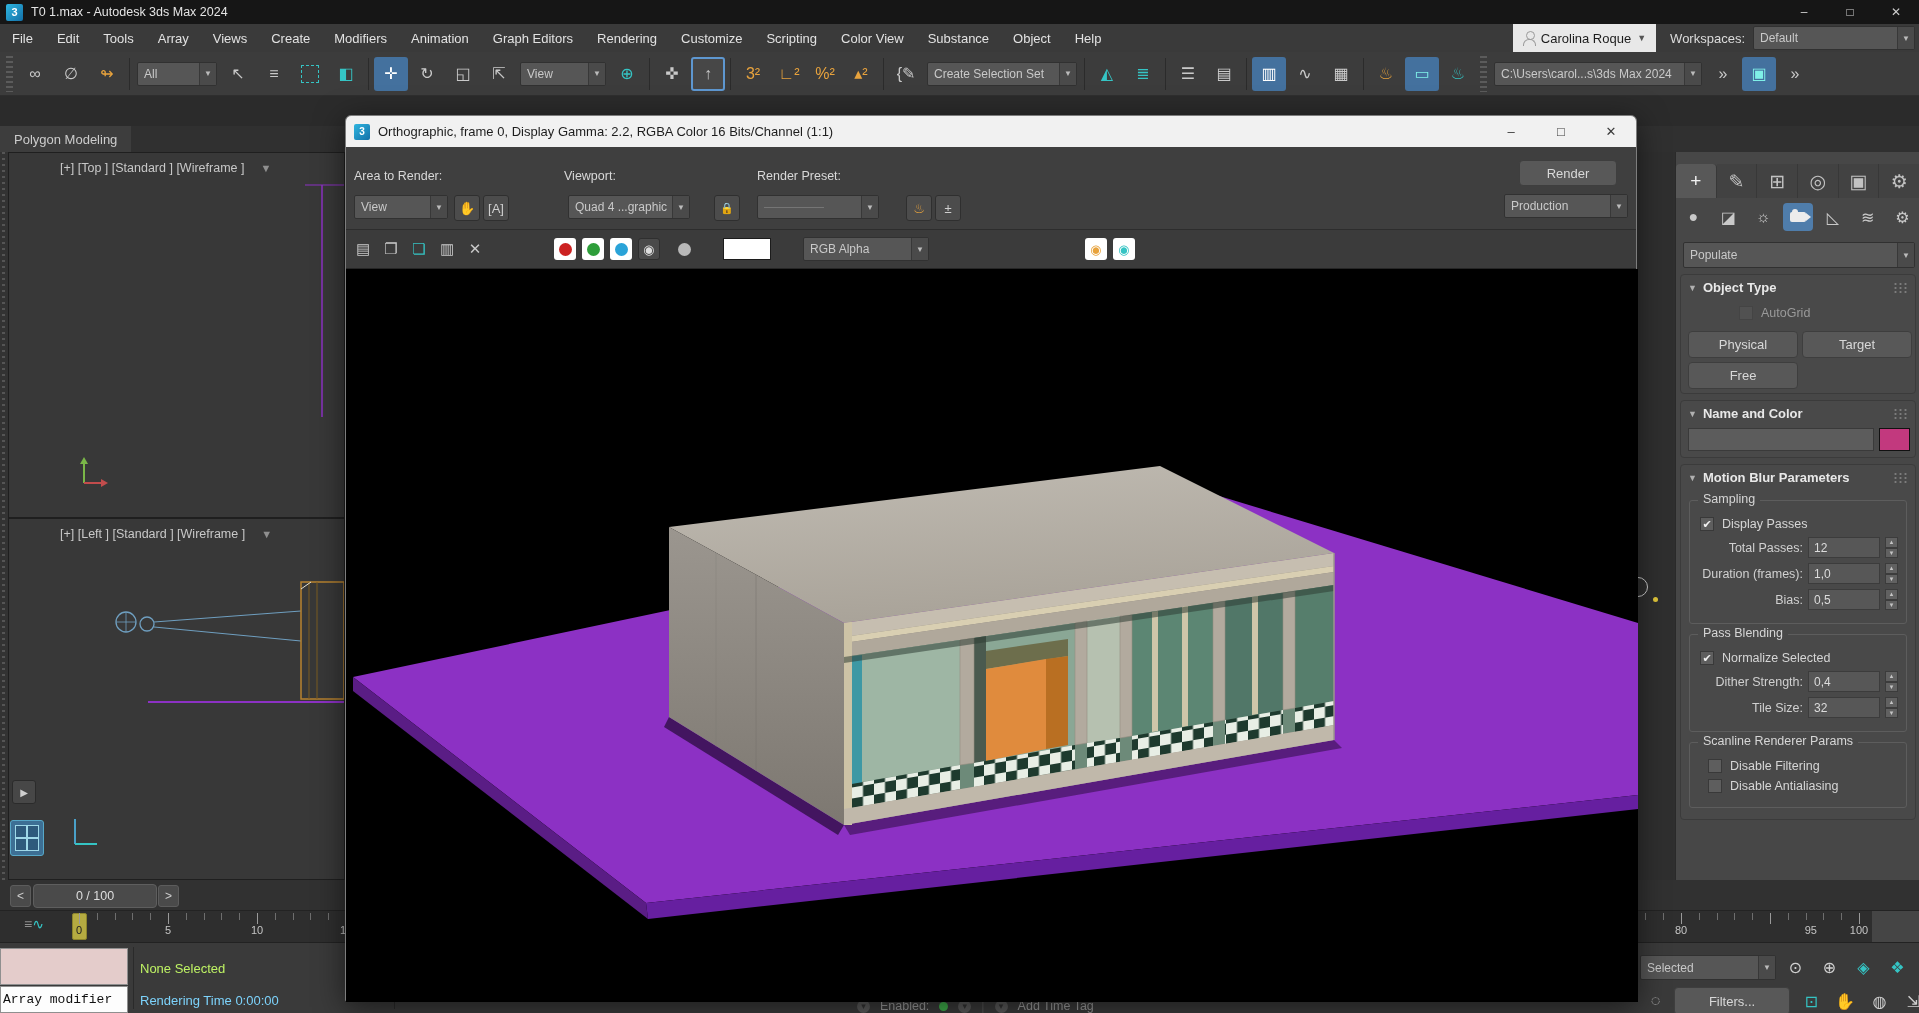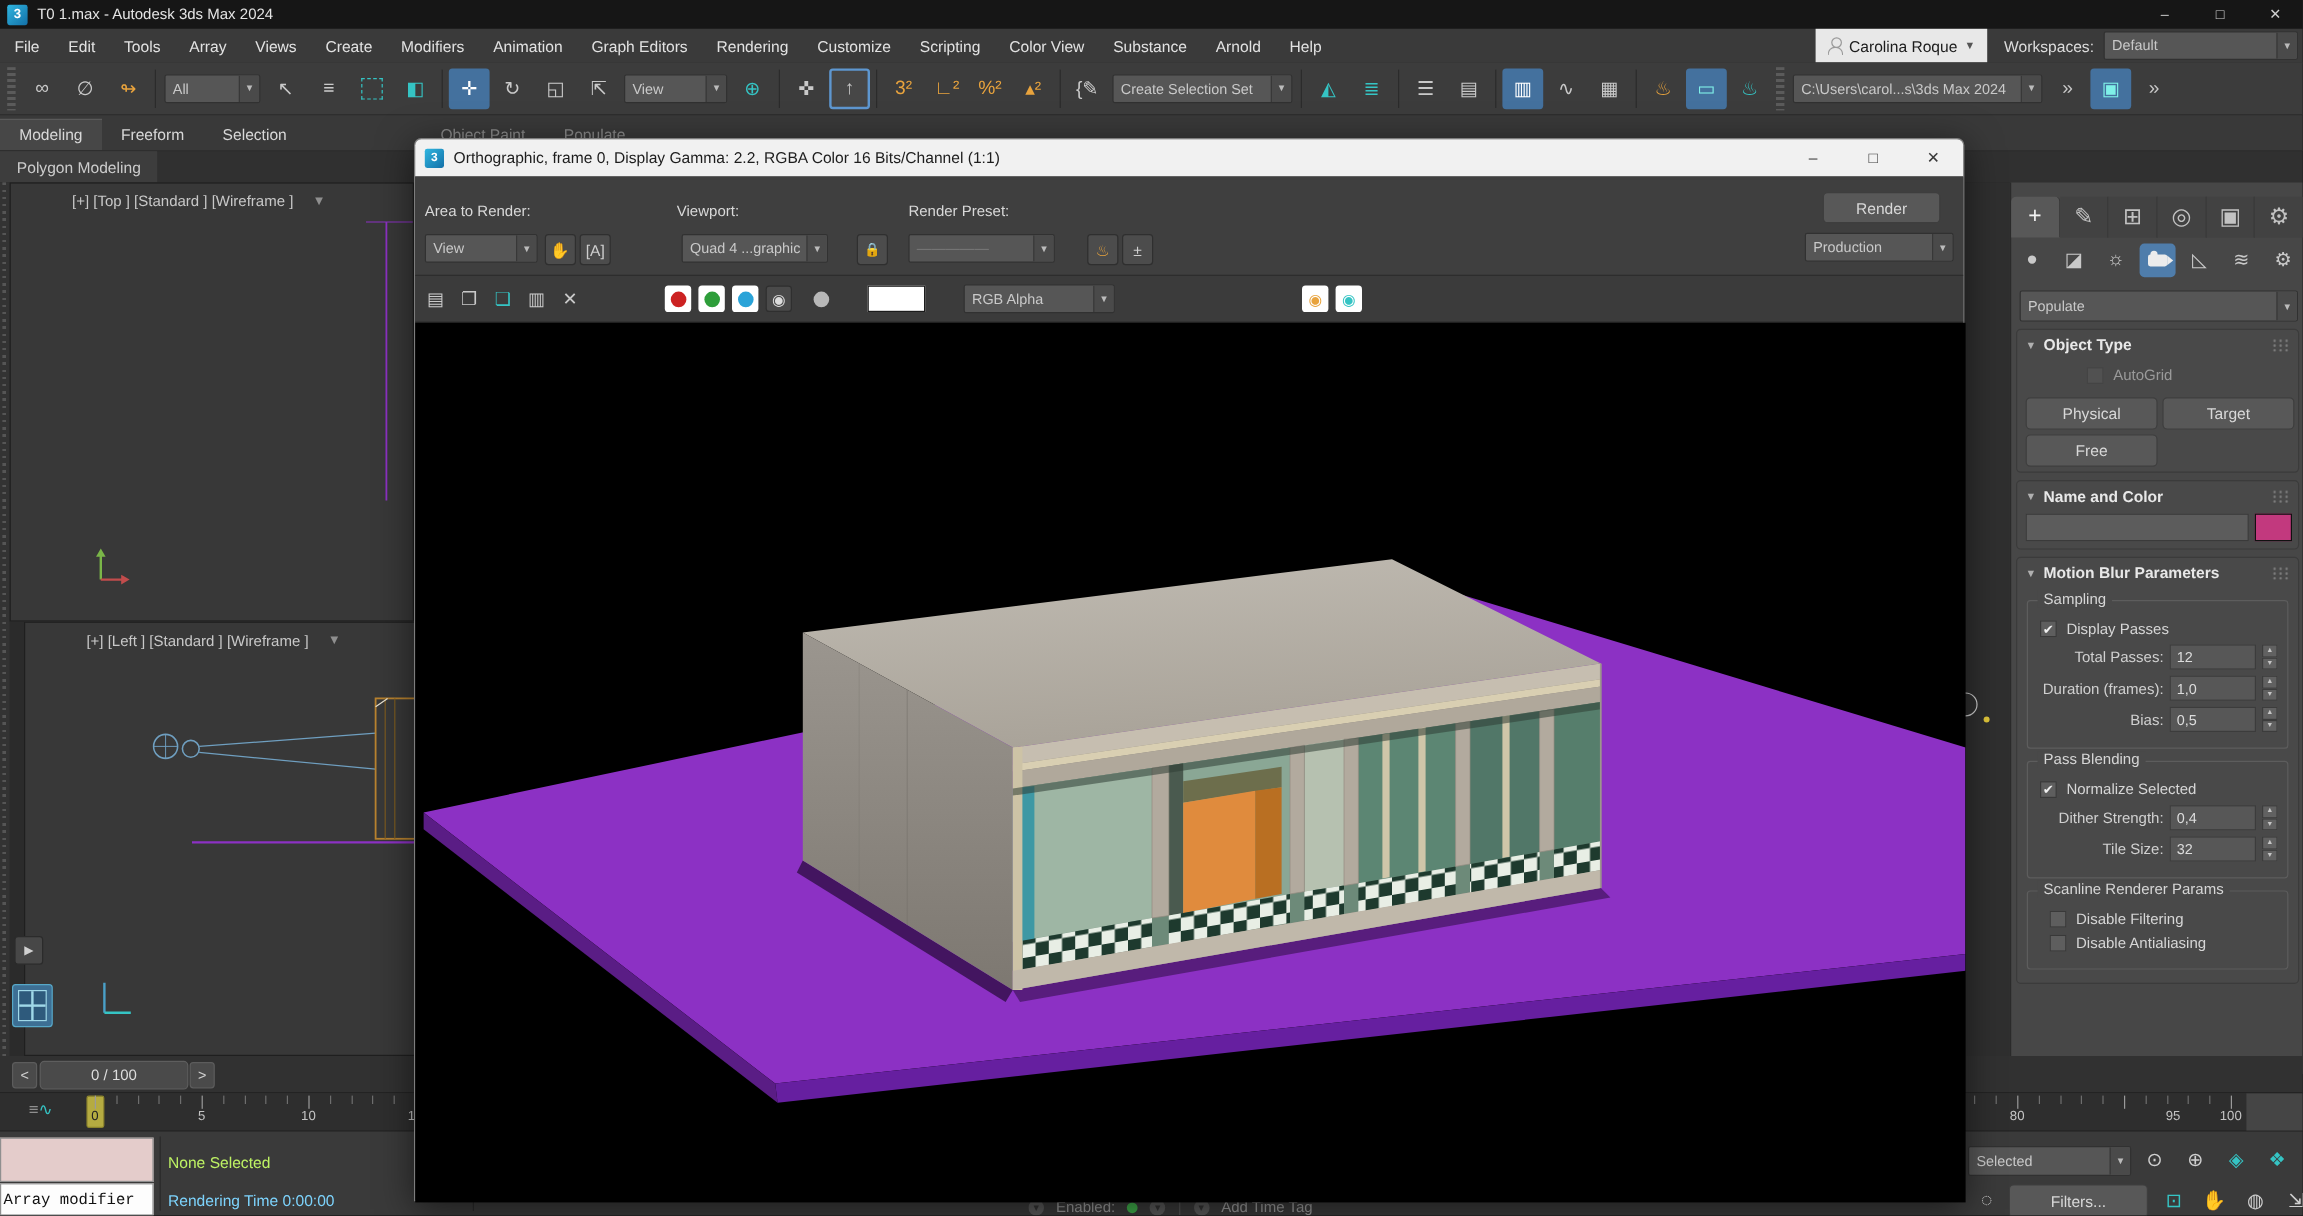--- a/index.html
+++ b/index.html
@@ -50,21 +50,21 @@
   .ribbon-tab.dim{color:#8a8a8a;}
   .ribbon-gap{width:96px;}
   #ribbon-subrow{left:0;top:126px;width:1919px;height:26px;background:#303030;display:flex;align-items:center;}
   #polygon-modeling-tab{height:26px;display:flex;align-items:center;background:#3d3d3d;padding:0 14px;color:#cccccc;font-size:13px;}
 
   
   #dock-strip{left:0;top:152px;width:8px;height:728px;background:#333;
     background-image:repeating-linear-gradient(to bottom,#555 0 2px,transparent 2px 6px);background-size:3px 100%;background-repeat:no-repeat;background-position:2px 0;}
   .vp{background:#383838;border:1px solid #1f1f1f;box-sizing:border-box;overflow:hidden;}
   #vp-top{left:8px;top:152px;width:337px;height:366px;}
-  #vp-left{left:20px;top:518px;width:337px;height:362px;}
+  #vp-left{left:8px;top:518px;width:337px;height:362px;}
   .vp-label{position:absolute;left:51px;top:8px;color:#c8c8c8;font-size:12.5px;display:flex;gap:6px;align-items:center;}
   .funnel-icon{color:#8f8f8f;font-size:11px;margin-left:10px;}
   #right-strip{left:1637px;top:152px;width:38px;height:728px;background:#2f2f2f;overflow:hidden;}
   #rs-circle{position:absolute;left:-9px;top:425px;width:18px;height:18px;border:1.5px solid #cfcfcf;border-radius:50%;}
   #rs-dot{position:absolute;left:16px;top:445px;width:5px;height:5px;background:#e0c63a;border-radius:50%;}
   #arrow-flyout-btn{left:12px;top:780px;width:22px;height:22px;background:#474747;border:1px solid #2b2b2b;border-radius:3px;
     color:#d0d0d0;font-size:10px;display:flex;align-items:center;justify-content:center;}
   #layout-grid-icon{left:10px;top:820px;width:34px;height:36px;background:#3d6f94;border:1px solid #57a8c8;border-radius:3px;box-sizing:border-box;}
   #layout-grid-icon:before{content:"";position:absolute;left:4px;top:4px;right:4px;bottom:4px;
     background:
@@ -183,21 +183,21 @@
         <div class="menu-item">Views</div>
         <div class="menu-item">Create</div>
         <div class="menu-item">Modifiers</div>
         <div class="menu-item">Animation</div>
         <div class="menu-item">Graph Editors</div>
         <div class="menu-item">Rendering</div>
         <div class="menu-item">Customize</div>
         <div class="menu-item">Scripting</div>
         <div class="menu-item">Color View</div>
         <div class="menu-item">Substance</div>
-        <div class="menu-item">Arnold</div>
+        <div class="menu-item">Object</div>
         <div class="menu-item">Help</div>
       </div>
     <div id="user-chip">
       <span id="person-icon"></span>
       <span>Carolina Roque</span>
       <span class="dd-caret">▼</span>
     </div>
     <span id="workspaces-label">Workspaces:</span>
     <div id="workspace-dd" class="dd">
       <span class="val">Default</span>
@@ -262,28 +262,20 @@
       <div class="tbhandle"></div>
       <div class="dd" style="width: 206px; flex: 0 0 auto; margin: 0px 3px;">
         <span class="val">C:\Users\carol...s\3ds Max 2024</span>
         <span class="arr">▼</span>
       </div>
       <div class="tbicon">»</div>
       <div class="tbicon active" style="color: rgb(127, 240, 232);">▣</div>
       <div class="tbicon">»</div>
     </div>
 
-  <div id="ribbon-tabs-row" class="abs">
-      <div class="ribbon-tab active">Modeling</div>
-      <div class="ribbon-tab">Freeform</div>
-      <div class="ribbon-tab">Selection</div>
-      <div class="ribbon-gap"></div>
-      <div class="ribbon-tab dim">Object Paint</div>
-      <div class="ribbon-tab dim">Populate</div>
-    </div>
   <div id="ribbon-subrow" class="abs">
     <div id="polygon-modeling-tab">Polygon Modeling</div>
   </div>
 
   <div id="dock-strip" class="abs"></div>
 
   <div id="vp-top" class="abs vp">
     <svg width="337" height="366" style="position:absolute;left:0;top:0">
       <line x1="313" y1="32" x2="313" y2="264" stroke="#8c31c4" stroke-width="1.5"></line>
       <line x1="296" y1="32" x2="337" y2="32" stroke="#8c31c4" stroke-width="1"></line>

